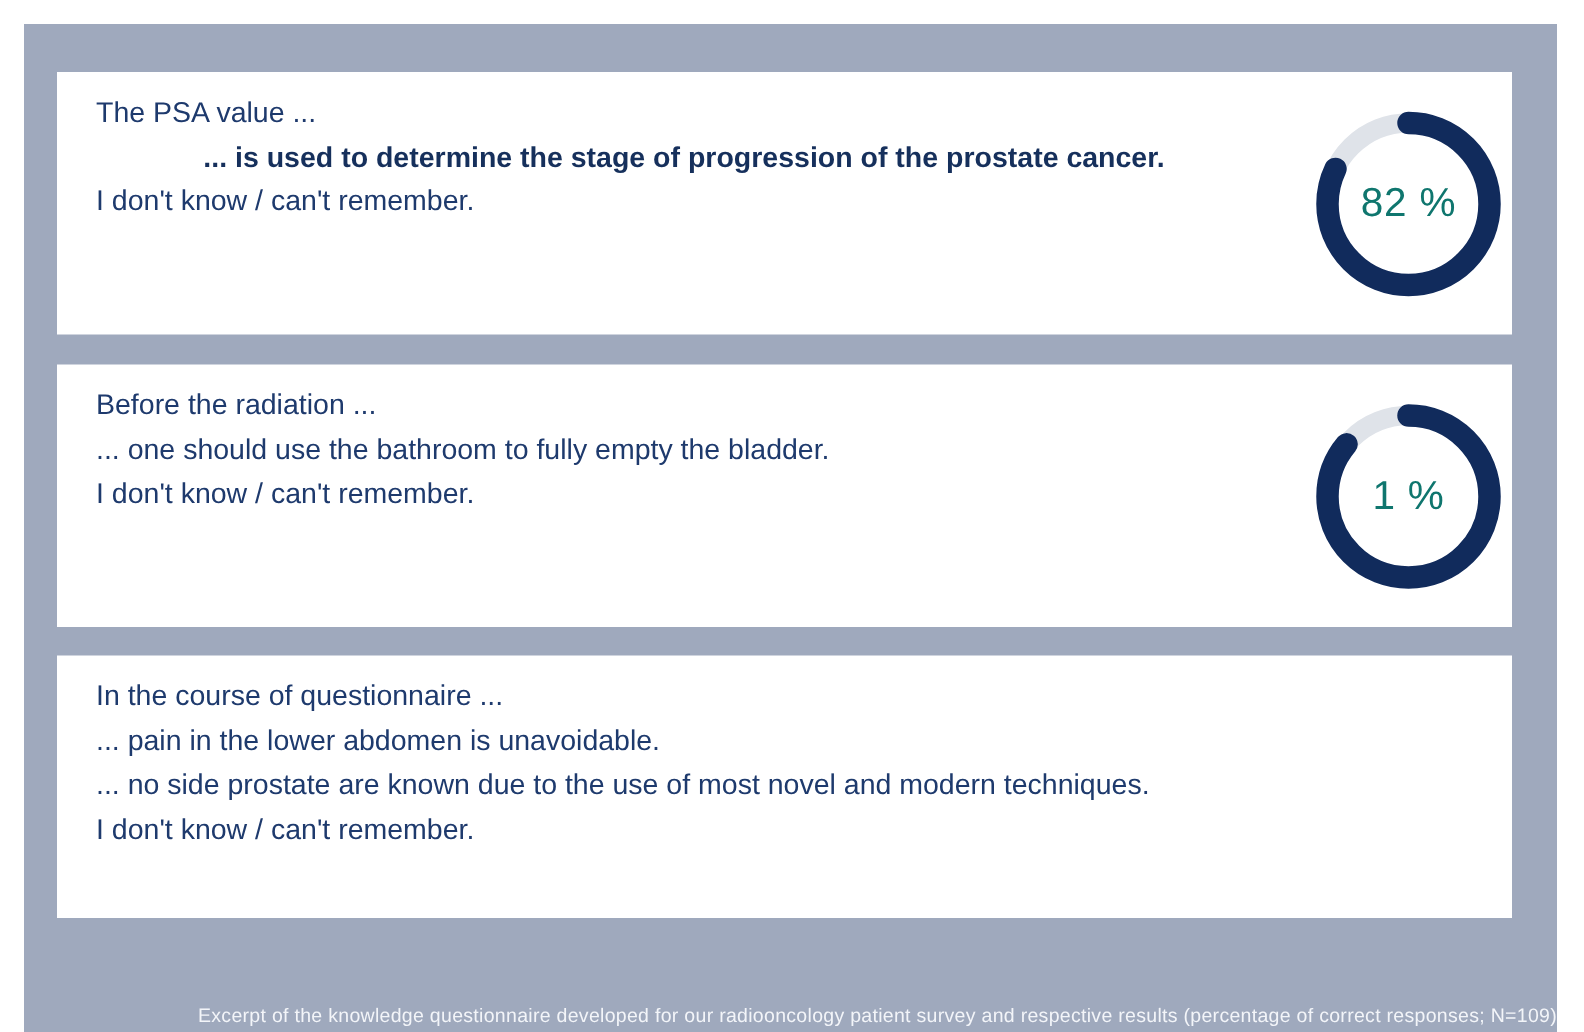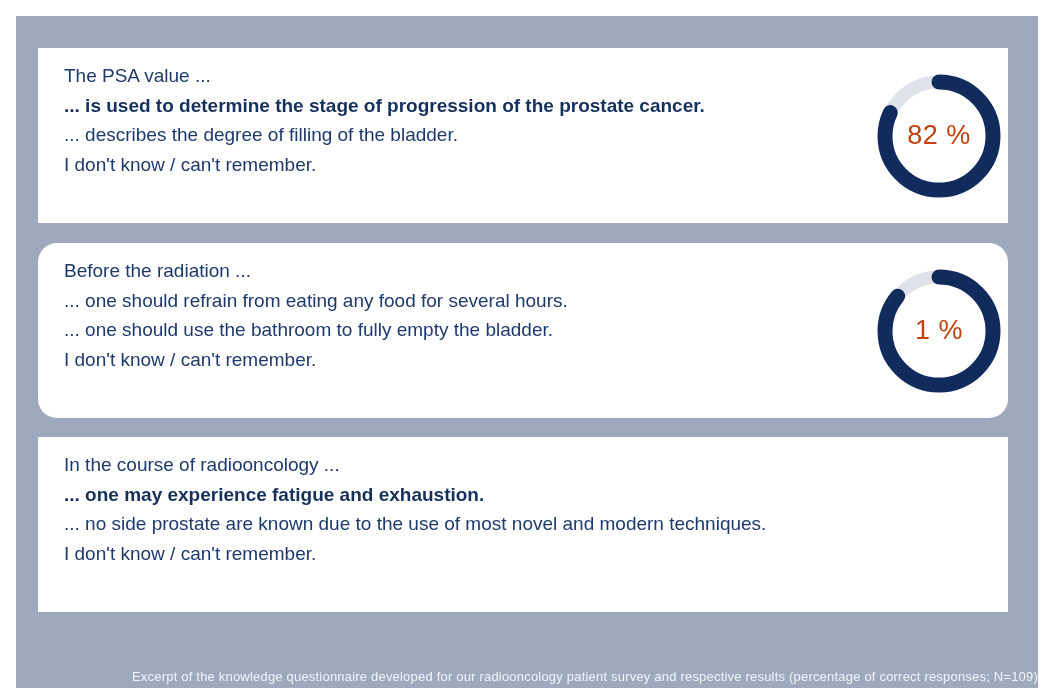--- a/index.html
+++ b/index.html
@@ -15,49 +15,50 @@
     width: 1022px; height: 682px;
     background: #9fa9bd;
   }
   .card {
     position: absolute;
     left: 22px;
     width: 970px; height: 175px;
     background: #ffffff;
   }
   .card.c0 { top: 32px; }
-  .card.c1 { top: 227px; border-radius: 19px; }
+  .card.c1 { top: 227px; }
   .card.c2 { top: 421px; }
   .card-text {
     position: absolute;
     left: 26px; top: 13px; right: 160px;
   }
   .line {
     font-size: 19px;
     line-height: 29.5px;
     color: #1e3a6d;
     white-space: nowrap;
   }
   .line[data-style="correct"] {
     font-weight: 700;
     color: #16305c;
+    text-align: center;
   }
   .donut {
     position: absolute;
     right: 5px; top: 50%;
     transform: translateY(-50%);
     width: 128px; height: 128px;
   }
   .donut svg { display: block; width: 128px; height: 128px; }
   .donut .pct {
     position: absolute;
     left: 0; top: 0; width: 100%; height: 100%;
     display: flex; align-items: center; justify-content: center;
     font-size: 27px;
-    color: #c2410c;
+    color: #0f766e;
     letter-spacing: 0.5px;
   }
   .caption {
     position: absolute;
     left: 0; bottom: 14px;
     width: 100%;
     text-align: right;
     font-size: 13px;
     color: #f3f5f9;
     letter-spacing: 0.2px;
@@ -65,51 +66,49 @@
 </style>
 </head>
 <body>
 
 <div class="panel">
 
   <div class="card c0">
     <div class="card-text">
       <div class="line">The PSA value ...</div>
       <div class="line" data-style="correct">... is used to determine the stage of progression of the prostate cancer.</div>
-      <div class="line" data-style="normal">... describes the degree of filling of the bladder.</div>
       <div class="line" data-style="normal">I don't know / can't remember.</div>
     </div>
     <div class="donut">
       <svg viewBox="0 0 128 128">
         <circle cx="64" cy="64" r="54" fill="none" stroke="#dfe3e9" stroke-width="13"></circle>
         <circle cx="64" cy="64" r="54" fill="none" stroke="#112b5c" stroke-width="15" stroke-linecap="round" transform="rotate(-90 64 64)" stroke-dasharray="278.219445401912 339.29200658769764"></circle>
       </svg>
       <div class="pct">82 %</div>
     </div>
   </div>
 
   <div class="card c1">
     <div class="card-text">
       <div class="line">Before the radiation ...</div>
-      <div class="line" data-style="normal">... one should refrain from eating any food for several hours.</div>
       <div class="line" data-style="normal">... one should use the bathroom to fully empty the bladder.</div>
       <div class="line" data-style="normal">I don't know / can't remember.</div>
     </div>
     <div class="donut">
       <svg viewBox="0 0 128 128">
         <circle cx="64" cy="64" r="54" fill="none" stroke="#dfe3e9" stroke-width="13"></circle>
         <circle cx="64" cy="64" r="54" fill="none" stroke="#112b5c" stroke-width="15" stroke-linecap="round" transform="rotate(-90 64 64)" stroke-dasharray="291.79112566541994 339.29200658769764"></circle>
       </svg>
       <div class="pct">1 %</div>
     </div>
   </div>
 
   <div class="card c2">
     <div class="card-text">
-      <div class="line">In the course of radiooncology ...</div>
-      <div class="line" data-style="correct">... one may experience fatigue and exhaustion.</div>
+      <div class="line">In the course of questionnaire ...</div>
+      <div class="line" data-style="normal">... pain in the lower abdomen is unavoidable.</div>
       <div class="line" data-style="normal">... no side prostate are known due to the use of most novel and modern techniques.</div>
       <div class="line" data-style="normal">I don't know / can't remember.</div>
     </div>
   </div>
 
   <div class="caption">Excerpt of the knowledge questionnaire developed for our radiooncology patient survey and respective results (percentage of correct responses; N=109)</div>
 </div>
 
 </body></html>

